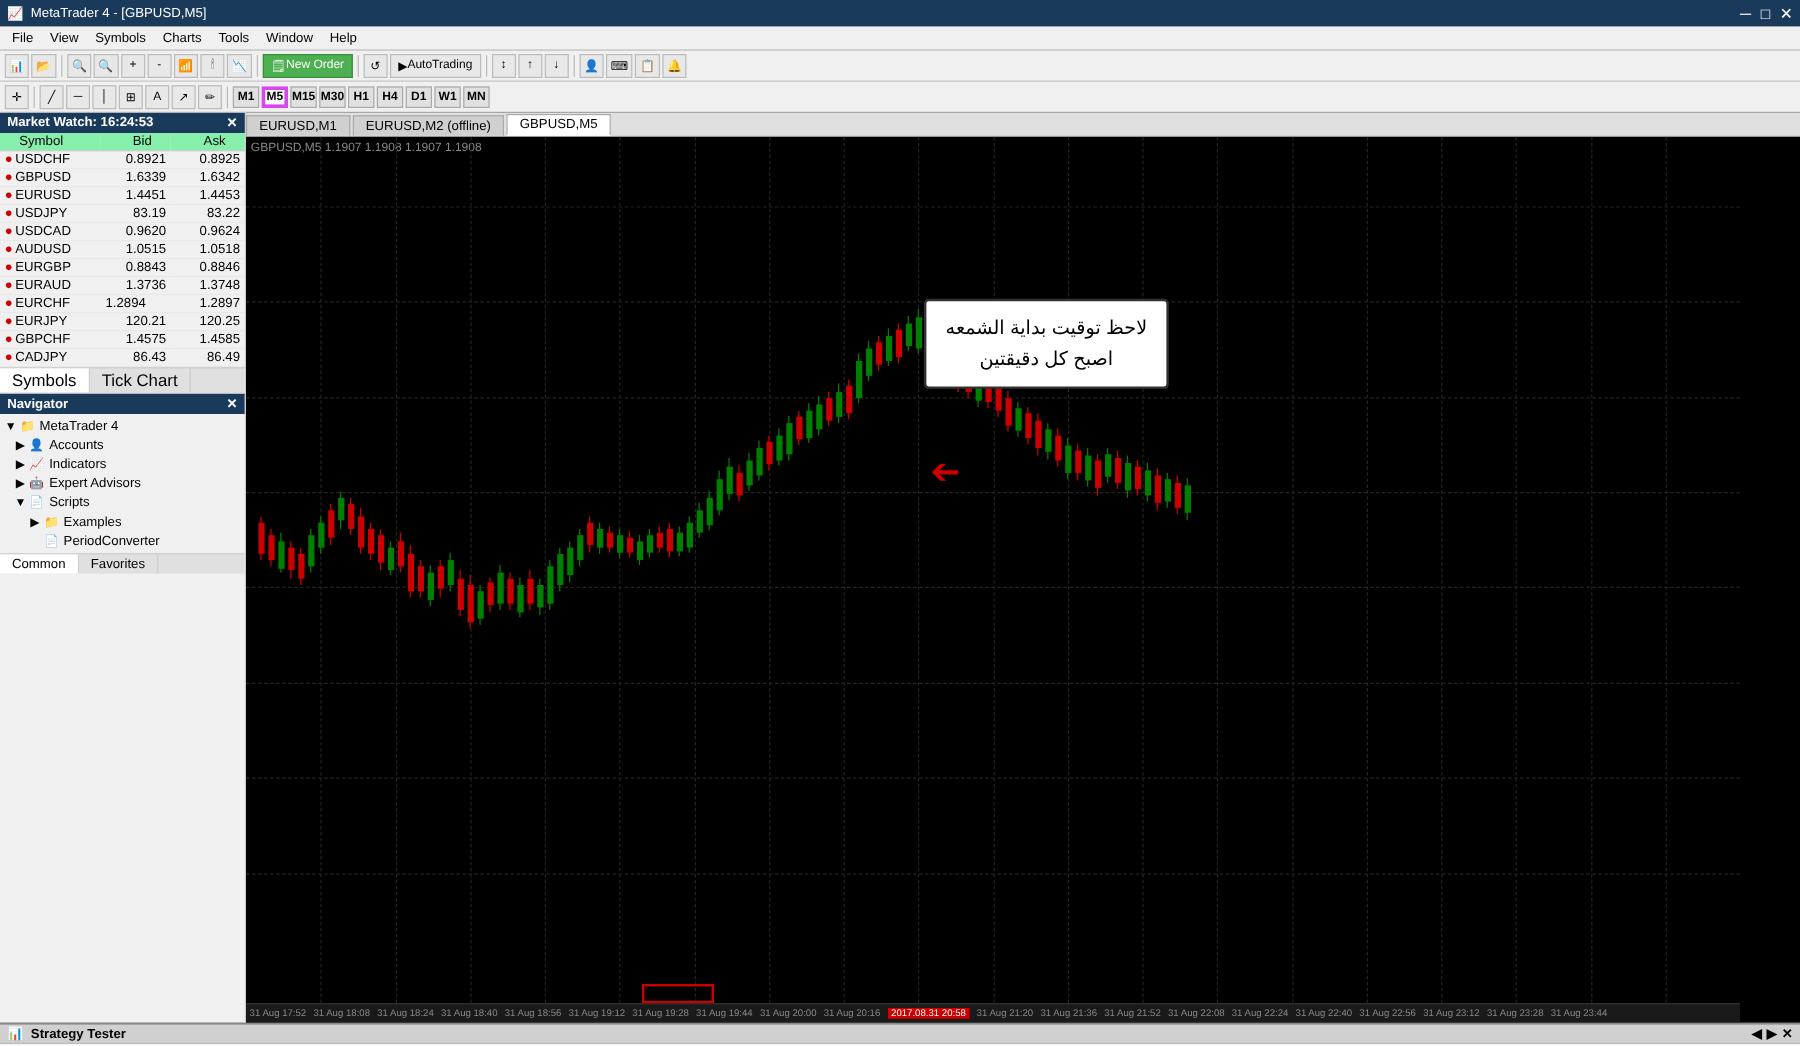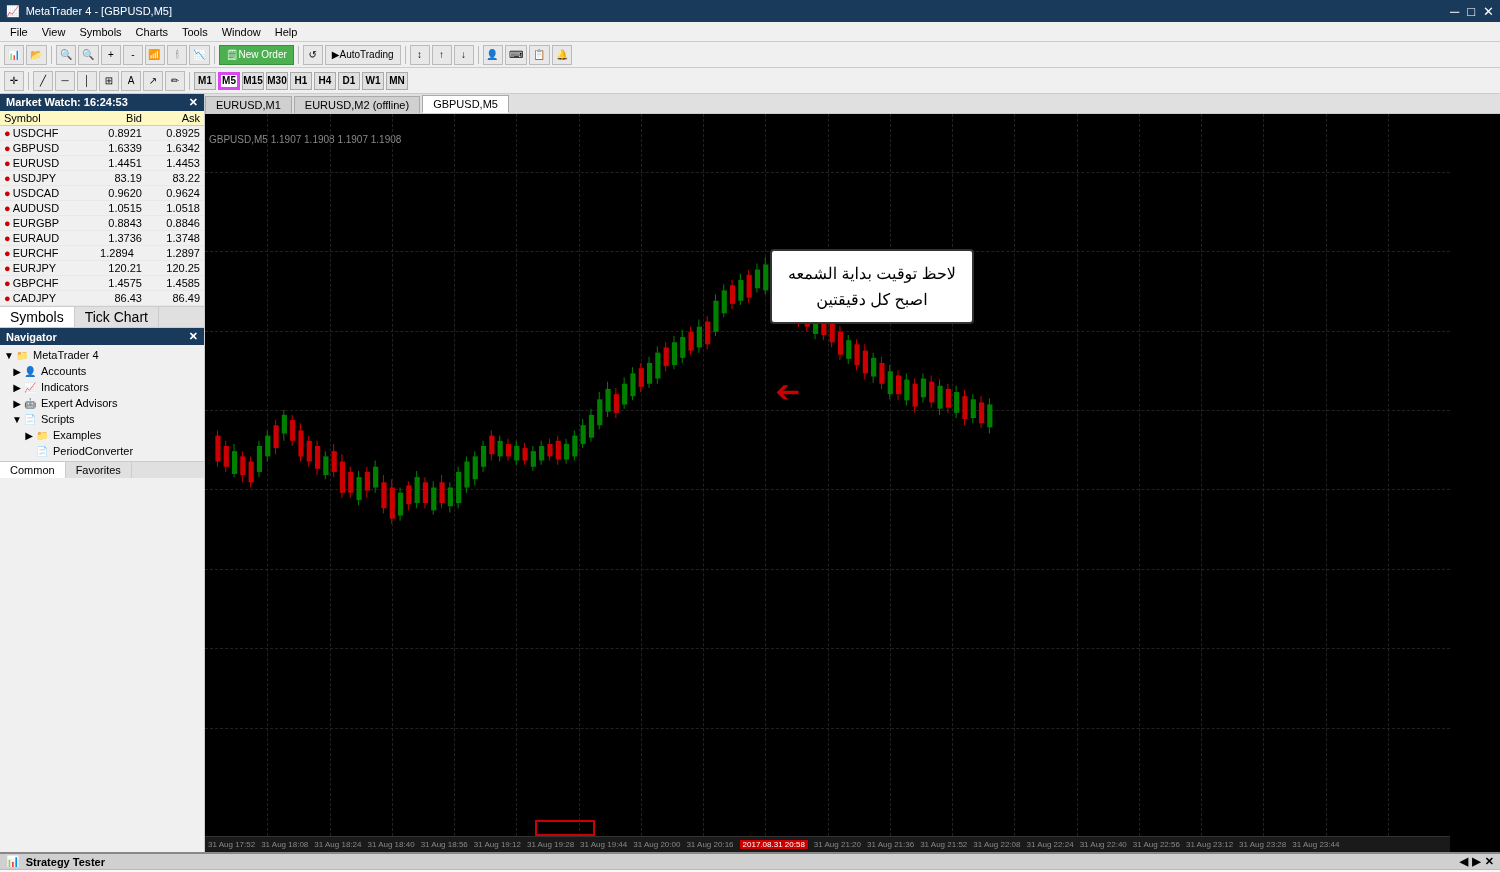--- a/index.html
+++ b/index.html
@@ -28,21 +28,21 @@
     
     #main { display: flex; height: calc(872px - 22px - 20px - 26px - 26px - 20px); }
 
     
     #left-panel { width: 205px; background: #f0f0f0; border-right: 1px solid #ccc; display: flex; flex-direction: column; flex-shrink: 0; }
 
     
     #market-watch { flex: 0 0 auto; border-bottom: 1px solid #ccc; }
     #market-watch-header { background: #1a3a5c; color: #fff; padding: 2px 6px; font-size: 11px; font-weight: bold; display: flex; justify-content: space-between; }
     #market-watch-table { width: 100%; border-collapse: collapse; font-size: 11px; }
-    #market-watch-table th { background: #fef9c3; text-align: right; padding: 1px 4px; border-bottom: 1px solid #ccc; font-weight: normal; }
+    #market-watch-table th { background: #86efac; text-align: right; padding: 1px 16px; border-bottom: 1px solid #ccc; font-weight: normal; }
     #market-watch-table td { padding: 1px 4px; border-bottom: 1px solid #e8e8e8; white-space: nowrap; }
     .sym-dot { color: #cc0000; margin-right: 2px; }
     .mw-tabs { display: flex; background: #e0e0e0; border-top: 1px solid #ccc; }
     .mw-tab { padding: 2px 10px; font-size: 14px; cursor: pointer; border-right: 1px solid #ccc; }
     .mw-tab.active { background: #fff; border-bottom: none; }
 
     
     #navigator { flex: 1; overflow: auto; }
     #navigator-header { background: #1a3a5c; color: #fff; padding: 2px 6px; font-size: 11px; font-weight: bold; display: flex; justify-content: space-between; align-items: center; }
     .nav-tree { padding: 2px 0; }
@@ -57,21 +57,21 @@
 
     
     #chart-area { flex: 1; display: flex; flex-direction: column; background: #000; overflow: hidden; }
     #chart-tabs { height: 20px; background: #e0e0e0; display: flex; align-items: flex-end; border-bottom: 1px solid #ccc; }
     .chart-tab { padding: 2px 10px; font-size: 11px; cursor: pointer; background: #d0d0d0; border: 1px solid #aaa; border-bottom: none; margin-right: 2px; }
     .chart-tab.active { background: #fff; border-bottom: 1px solid #fff; }
     #chart-canvas { flex: 1; position: relative; background: #000; overflow: hidden; }
 
     
     .chart-bg { position: absolute; top: 0; left: 0; right: 0; bottom: 0; background: #000; }
-    .chart-title { position: absolute; top: 20px; left: 4px; color: #ccc; font-size: 11px; }
+    .chart-title { position: absolute; top: 4px; left: 4px; color: #ccc; font-size: 11px; }
     .chart-price-axis { position: absolute; right: 0; top: 0; bottom: 0; width: 50px; background: #1a1a1a; border-left: 1px solid #333; display: flex; flex-direction: column; justify-content: space-between; padding: 4px 2px; }
     .price-label { color: #aaa; font-size: 9px; text-align: right; }
     .chart-time-axis { position: absolute; bottom: 0; left: 0; right: 50px; height: 16px; background: #1a1a1a; border-top: 1px solid #333; display: flex; align-items: center; overflow: hidden; }
     .time-label { color: #888; font-size: 8px; white-space: nowrap; flex-shrink: 0; margin: 0 3px; }
 
     
     .grid-lines { position: absolute; top: 0; left: 0; right: 50px; bottom: 16px; }
     .grid-h { position: absolute; left: 0; right: 0; border-top: 1px dashed #222; }
     .grid-v { position: absolute; top: 0; bottom: 0; border-left: 1px dashed #222; }
 
@@ -232,21 +232,21 @@
       <td>
         <span class="sym-dot">●</span>EURAUD
       </td>
       <td style="text-align:right;">1.3736</td>
       <td style="text-align:right;">1.3748</td>
     </tr>
             <tr>
       <td>
         <span class="sym-dot">●</span>EURCHF
       </td>
-      <td style="text-align:center;">1.2894</td>
+      <td style="text-align:left;">1.2894</td>
       <td style="text-align:right;">1.2897</td>
     </tr>
             <tr>
       <td>
         <span class="sym-dot">●</span>EURJPY
       </td>
       <td style="text-align:right;">120.21</td>
       <td style="text-align:right;">120.25</td>
     </tr>
             <tr>

